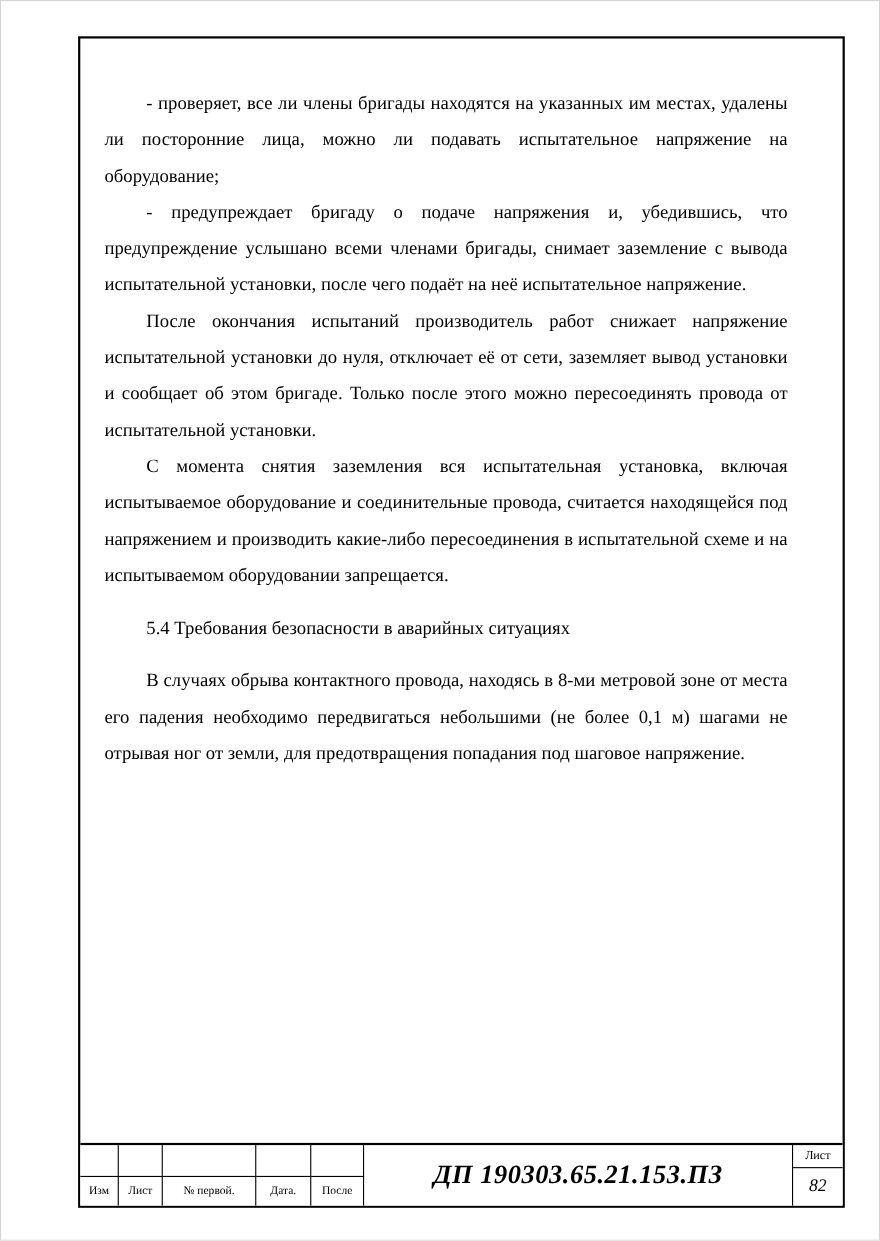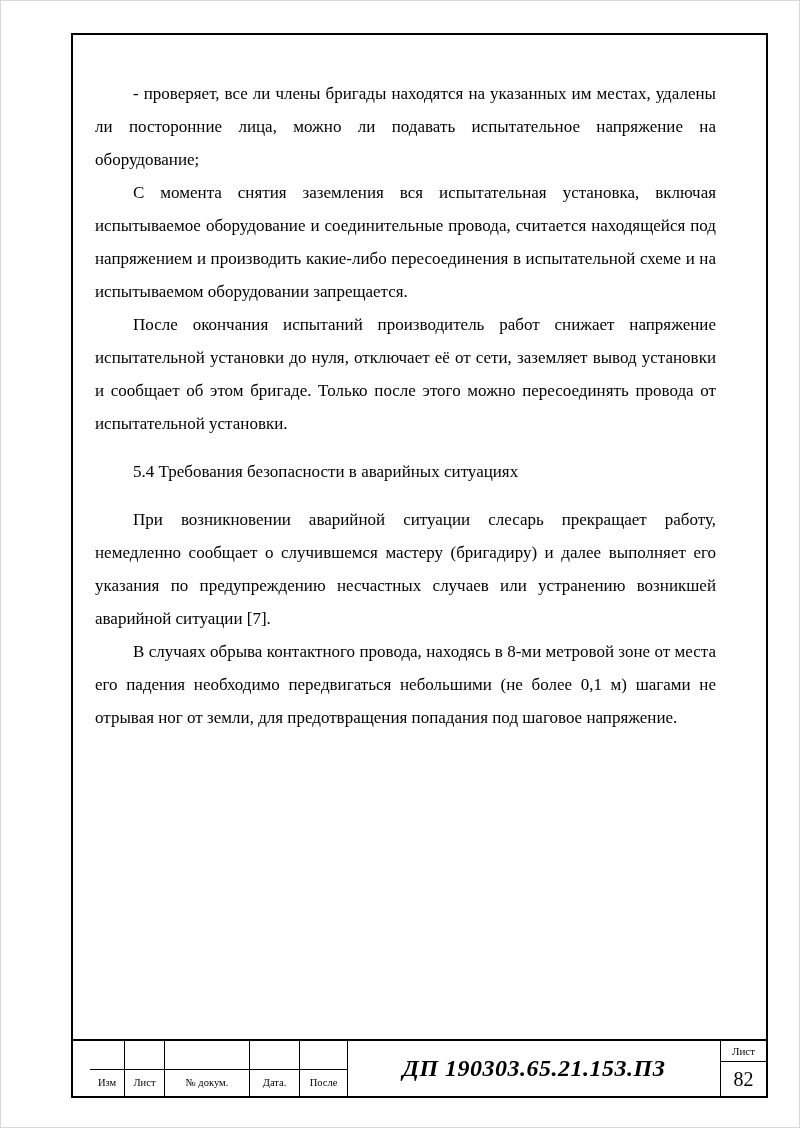--- a/index.html
+++ b/index.html
@@ -54,21 +54,20 @@
     left: 0; right: 0; bottom: 0;
     height: 57px;
     border-top: 2px solid #000;
     display: flex;
     background: #fff;
   }
   .stamp-left {
     display: grid;
     grid-template-columns: 35px 40px 85px 50px 48px;
     grid-template-rows: 29px 26px;
-    margin-left: 17px;
   }
   .stamp-left .cell {
     border-right: 1px solid #000;
     font-size: 10.5px;
     text-align: center;
     overflow: hidden;
     white-space: nowrap;
   }
   .stamp-left .cell.top { border-bottom: 1px solid #000; }
   .stamp-left .cell.label { padding-top: 7px; }
@@ -93,48 +92,49 @@
     border-bottom: 1px solid #000;
     font-size: 11px;
     text-align: center;
     padding-top: 4px;
   }
   .sheet-col .sheet-number {
     flex: 1;
     display: flex;
     align-items: center;
     justify-content: center;
-    font-size: 20px;
+    font-size: 16px;
+    font-style: italic;
   }
 </style>
 </head>
 <body>
 
 <div class="sheet">
   <div class="frame">
 
     <div class="text-area">
       <p class="para">- проверяет, все ли члены бригады находятся на указанных им местах, удалены ли посторонние лица, можно ли подавать испытательное напряжение на оборудование;</p>
+      <p class="para">- предупреждает бригаду о подаче напряжения и, убедившись, что предупреждение услышано всеми членами бригады, снимает заземление с вывода испытательной установки, после чего подаёт на неё испытательное напряжение.</p>
+      <p class="para">После окончания испытаний производитель работ снижает напряжение испытательной установки до нуля, отключает её от сети, заземляет вывод установки и сообщает об этом бригаде. Только после этого можно пересоединять провода от испытательной установки.</p>
       <p class="para">С момента снятия заземления вся испытательная установка, включая испытываемое оборудование и соединительные провода, считается находящейся под напряжением и производить какие-либо пересоединения в испытательной схеме и на испытываемом оборудовании запрещается.</p>
-      <p class="para">После окончания испытаний производитель работ снижает напряжение испытательной установки до нуля, отключает её от сети, заземляет вывод установки и сообщает об этом бригаде. Только после этого можно пересоединять провода от испытательной установки.</p>
       <p class="heading">5.4 Требования безопасности в аварийных ситуациях</p>
-      <p class="para">При возникновении аварийной ситуации слесарь прекращает работу, немедленно сообщает о случившемся мастеру (бригадиру) и далее выполняет его указания по предупреждению несчастных случаев или устранению возникшей аварийной ситуации [7].</p>
       <p class="para">В случаях обрыва контактного провода, находясь в 8-ми метровой зоне от места его падения необходимо передвигаться небольшими (не более 0,1 м) шагами не отрывая ног от земли, для предотвращения попадания под шаговое напряжение.</p>
     </div>
 
     <div class="stamp">
       <div class="stamp-left">
         <div class="cell top"></div>
         <div class="cell top"></div>
         <div class="cell top"></div>
         <div class="cell top"></div>
         <div class="cell top"></div>
         <div class="cell label">Изм</div>
         <div class="cell label">Лист</div>
-        <div class="cell label">№ докум.</div>
+        <div class="cell label">№ первой.</div>
         <div class="cell label">Дата.</div>
         <div class="cell label">После</div>
       </div>
       <div class="code-cell">ДП 190303.65.21.153.ПЗ</div>
       <div class="sheet-col">
         <div class="sheet-label">Лист</div>
         <div class="sheet-number">82</div>
       </div>
     </div>
 

